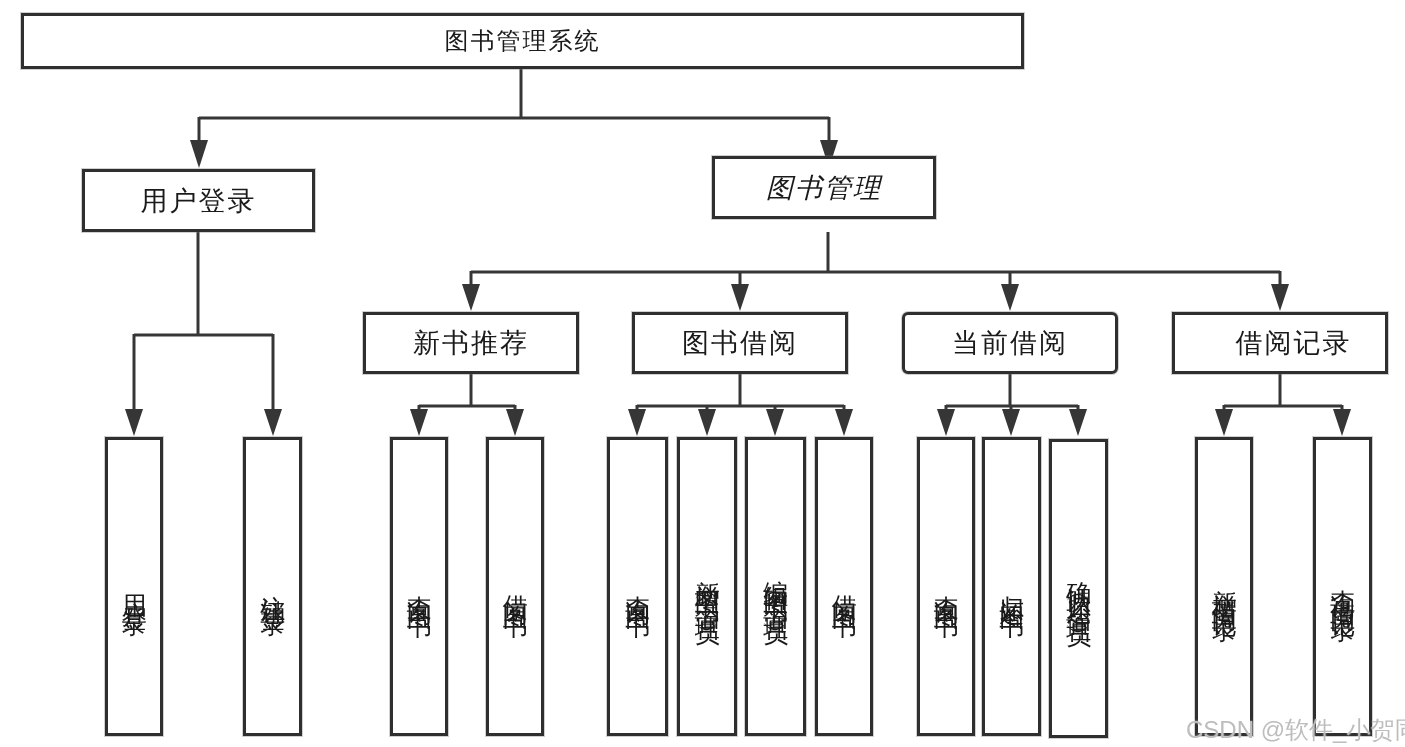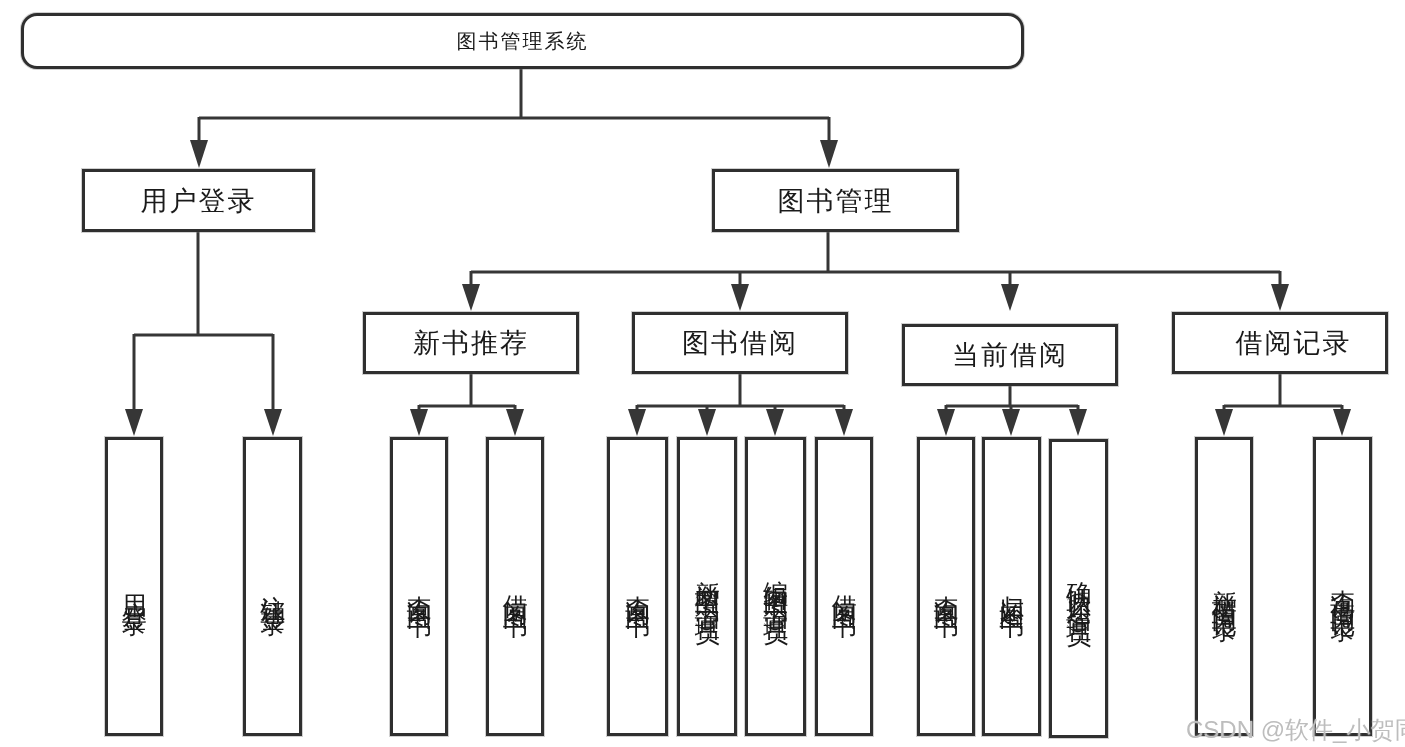--- a/index.html
+++ b/index.html
@@ -26,21 +26,21 @@
     box-sizing: border-box;
     border: 3px solid #2f2f2f;
     background: #ffffff;
     display: flex;
     align-items: center;
     justify-content: center;
     color: #1a1a1a;
     box-shadow: 0 0 0 1px rgba(120,120,120,0.35);
   }
   .h-node { font-size: 27px; letter-spacing: 2px; white-space: nowrap; }
-  .root-node { font-size: 20px; border-radius: 16px; }
+  .root-node { font-size: 24px; }
   .v-node .vtxt {
     writing-mode: vertical-rl;
     text-orientation: mixed;
     font-size: 25px;
     letter-spacing: 6px;
     line-height: 1.1;
     white-space: nowrap;
   }
   .watermark {
     position: absolute;
@@ -124,31 +124,31 @@
     </g>
   </svg>
 
   <div class="node h-node root-node" style="left:21px; top:13px; width:1003px; height:56px;">
     <span>图书管理系统</span>
   </div>
 
   <div class="node h-node" style="left:82px; top:169px; width:233px; height:63px;">
     <span>用户登录</span>
   </div>
-  <div class="node h-node" style="left:712px; top:169px; width:247px; height:63px;">
+  <div class="node h-node" style="left:712px; top:156px; width:224px; height:63px;font-style:italic;">
     <span>图书管理</span>
   </div>
 
   <div class="node h-node" style="left:632px; top:312px; width:216px; height:62px;">
     <span>图书借阅</span>
   </div>
   <div class="node h-node" style="left:363px; top:312px; width:216px; height:62px;">
     <span>新书推荐</span>
   </div>
-  <div class="node h-node" style="left:902px; top:324px; width:216px; height:62px;">
+  <div class="node h-node" style="left:902px; top:312px; width:216px; height:62px;border-radius:6px;">
     <span>当前借阅</span>
   </div>
   <div class="node h-node" style="left:1172px; top:312px; width:216px; height:62px;padding-left:27px;">
     <span>借阅记录</span>
   </div>
 
   <div class="node v-node" style="left:105px; top:437px; width:58px; height:299px;">
     <span class="vtxt">用户登录</span>
   </div>
   <div class="node v-node" style="left:243px; top:437px; width:59px; height:299px;">

